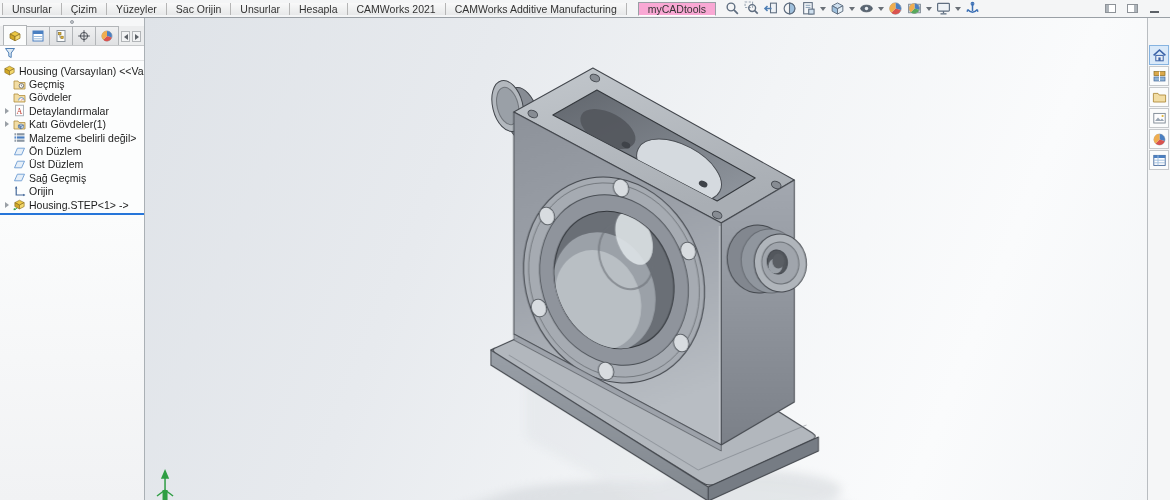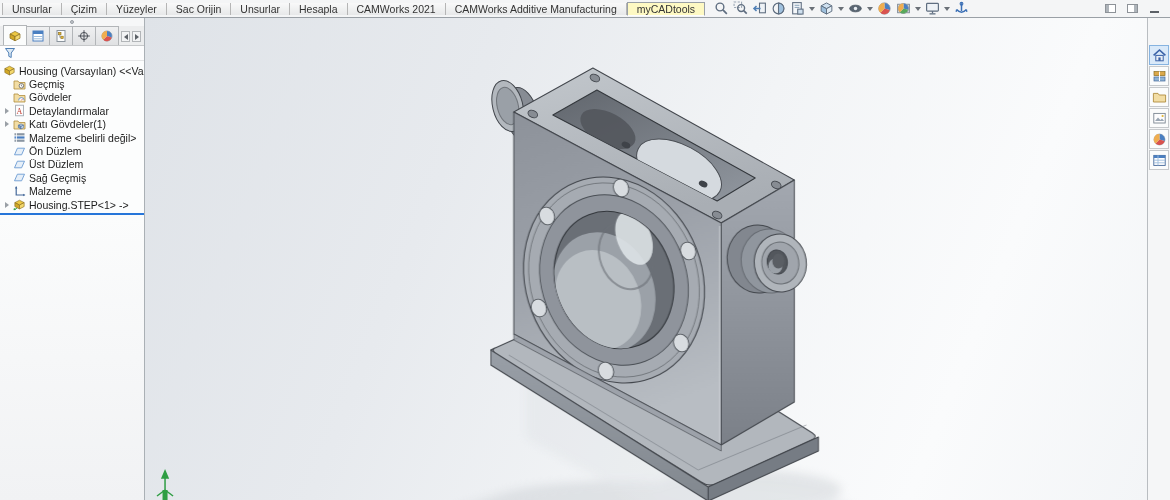--- a/index.html
+++ b/index.html
@@ -5,21 +5,21 @@
   * { box-sizing: border-box; margin: 0; padding: 0; }
   html,body { width:1170px; height:500px; overflow:hidden; }
   body { font-family:"Liberation Sans", sans-serif; font-size:11px; background:#f0f1f2; }
   .app { width:1170px; height:500px; display:flex; flex-direction:column; }
 
   
   .tabbar { height:18px; flex:none; display:flex; align-items:center; background:#f4f5f6; border-bottom:1px solid #9aa0a6; }
   .tab { display:flex; align-items:center; padding:0 9px; background:linear-gradient(#f9f9f9,#e7e8e9);
          border-right:1px solid #b5b5b5; color:#333; font-size:10.5px; white-space:nowrap; cursor:default; }
   .tab:first-child { border-left:1px solid #b5b5b5; margin-left:2px; }
-  .tab.active { background:#fef9c3; border:1px solid #9aa0a6; border-bottom:1px solid #fdfdfe; margin-bottom:-1px; z-index:2; }
+  .tab.active { background:#f9a8d4; border:1px solid #9aa0a6; border-bottom:1px solid #fdfdfe; margin-bottom:-1px; z-index:2;margin-left:11px; }
   .hut { display:flex; align-items:center; gap:4px; padding-left:9px; }
   .hicon { width:15px; height:15px; display:flex; align-items:center; justify-content:center; }
   .hicon svg { display:block; }
   .caret { width:0; height:0; border-left:3px solid transparent; border-right:3px solid transparent; border-top:4px solid #6a7077; }
   .winctl { margin-left:auto; display:flex; align-items:center; gap:10px; padding-right:10px; }
   .wbtn { display:flex; align-items:center; justify-content:center; width:12px; height:12px; }
   .pane-toggle { width:11px; height:9px; border:1px solid #8d9298; background:#fff; position:relative; }
   .pane-toggle.left::after  { content:""; position:absolute; left:0; top:0; bottom:0; width:3px; background:#aeb4ba; }
   .pane-toggle.right::after { content:""; position:absolute; right:0; top:0; bottom:0; width:3px; background:#aeb4ba; }
   .min-glyph { width:9px; height:2px; background:#5c6167; margin-top:6px; }
@@ -351,21 +351,21 @@
 
         <div class="trow">
           <span class="indent"></span>
           <span class="tico">
               <svg width="13" height="13" viewBox="0 0 13 13">
                 <path d="M3.2,1.8 V10 H11.4" fill="none" stroke="#44689a" stroke-width="1.2"></path>
                 <path d="M2,3.4 L3.2,1.2 L4.4,3.4 Z" fill="#44689a"></path>
                 <path d="M10.2,8.8 L12.4,10 L10.2,11.2 Z" fill="#44689a"></path>
               </svg>
             </span>
-          <span class="tlabel">Malzeme</span>
+          <span class="tlabel">Orijin</span>
         </div>
 
         <div class="trow">
           <span class="arrow-sp">
               <span class="tri"></span>
             </span>
           <span class="tico">
               <svg width="13" height="13" viewBox="0 0 14 14">
                 <path d="M2,5 L7,2.4 L12,5 L7,7.6 Z" fill="#ecc843" stroke="#8a6d1f" stroke-width="0.7"></path>
                 <path d="M2,5 V9.2 L7,11.8 V7.6 Z" fill="#d2a826" stroke="#8a6d1f" stroke-width="0.7"></path>

